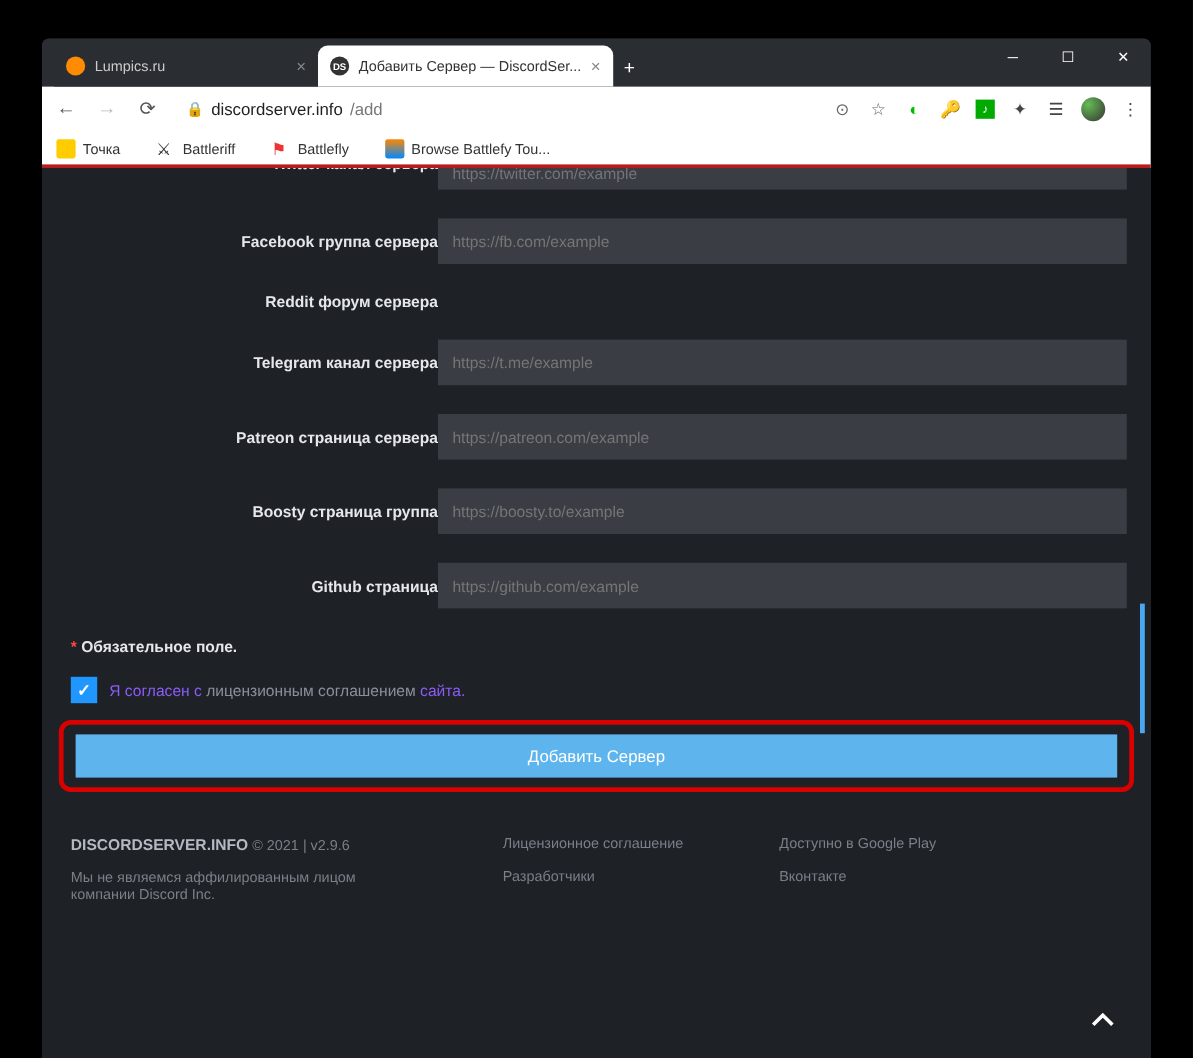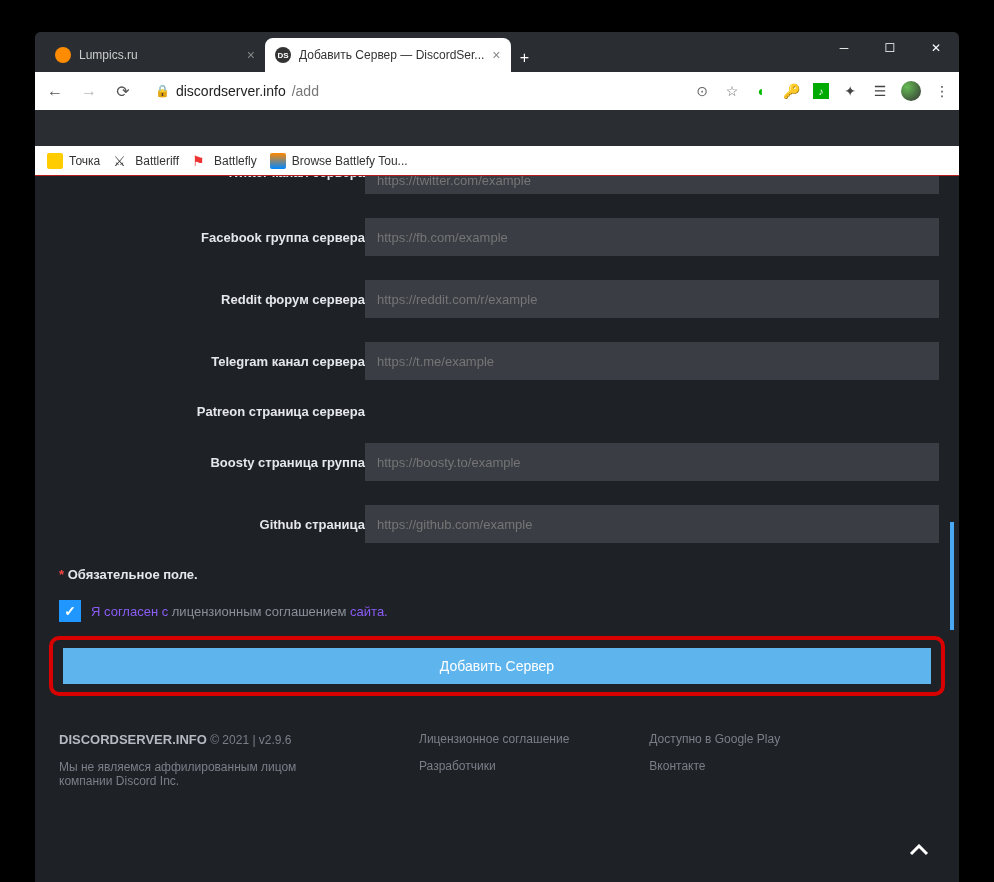--- a/index.html
+++ b/index.html
@@ -103,23 +103,22 @@
       width: 18px; height: 18px;
       display: flex; align-items: center; justify-content: center;
       font-size: 14px; cursor: pointer;
     }
     .bookmarks-bar {
       height: 30px;
       background: #fff;
       display: flex;
       align-items: center;
       padding: 0 12px;
-      gap: 13px;
-      border-bottom: 1px solid #b91c1c;
-      margin-top: 36px;
+      gap: 30px;
+      border-bottom: 3px solid #b91c1c;
     }
     .bookmark {
       display: flex; align-items: center; gap: 6px;
       font-size: 12px; color: #333; cursor: pointer;
     }
     .bk-icon {
       width: 16px; height: 16px; border-radius: 2px;
     }
     .page-content {
       flex: 1;
@@ -296,30 +295,30 @@
         <input class="form-input" placeholder="https://twitter.com/example" style="">
       </div>
 
       <div class="form-row" style="margin-top:24px">
         <div class="form-label">Facebook группа сервера</div>
         <input class="form-input" placeholder="https://fb.com/example" style="">
       </div>
 
       <div class="form-row" style="margin-top:24px">
         <div class="form-label">Reddit форум сервера</div>
-        <input class="form-input" placeholder="https://reddit.com/r/example" style="">
       </div>
 
       <div class="form-row" style="margin-top:24px">
         <div class="form-label">Telegram канал сервера</div>
         <input class="form-input" placeholder="https://t.me/example" style="">
       </div>
 
       <div class="form-row" style="margin-top:24px">
         <div class="form-label">Patreon страница сервера</div>
+        <input class="form-input" placeholder="https://patreon.com/example" style="">
       </div>
 
       <div class="form-row" style="margin-top:24px">
         <div class="form-label">Boosty страница группа</div>
         <input class="form-input" placeholder="https://boosty.to/example" style="">
       </div>
 
       <div class="form-row" style="margin-top:24px">
         <div class="form-label">Github страница</div>
         <input class="form-input" placeholder="https://github.com/example" style="">

